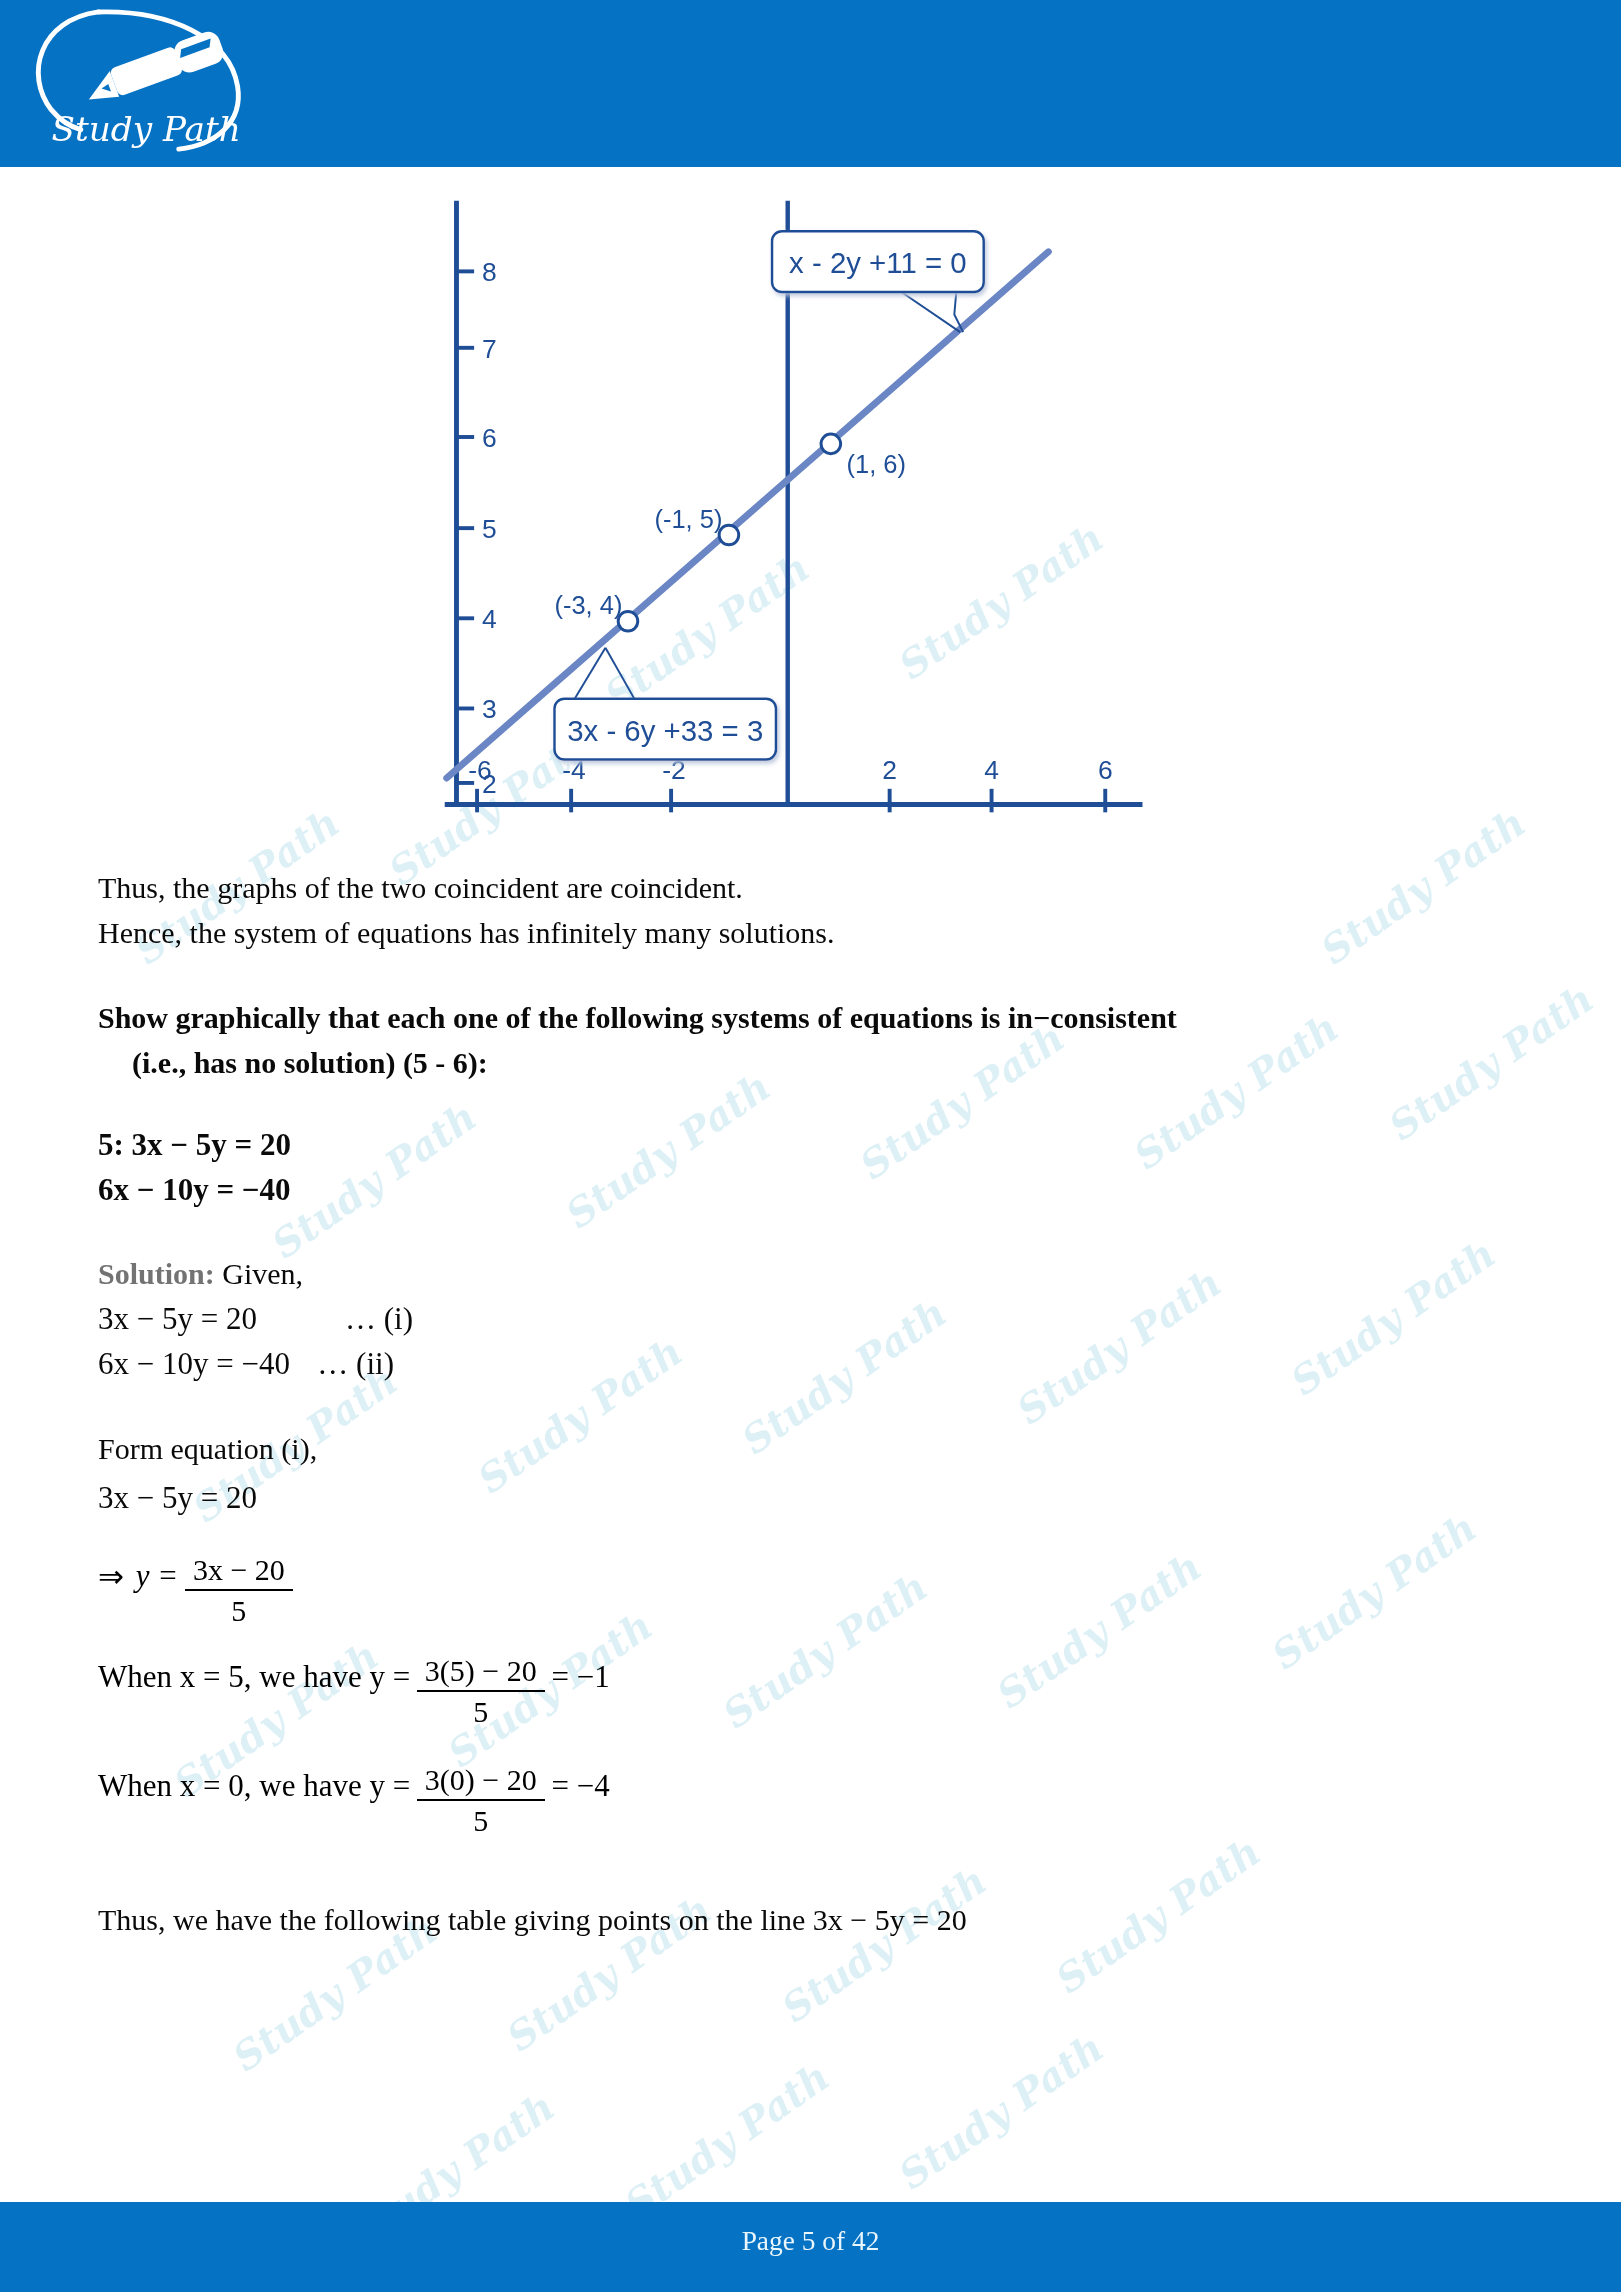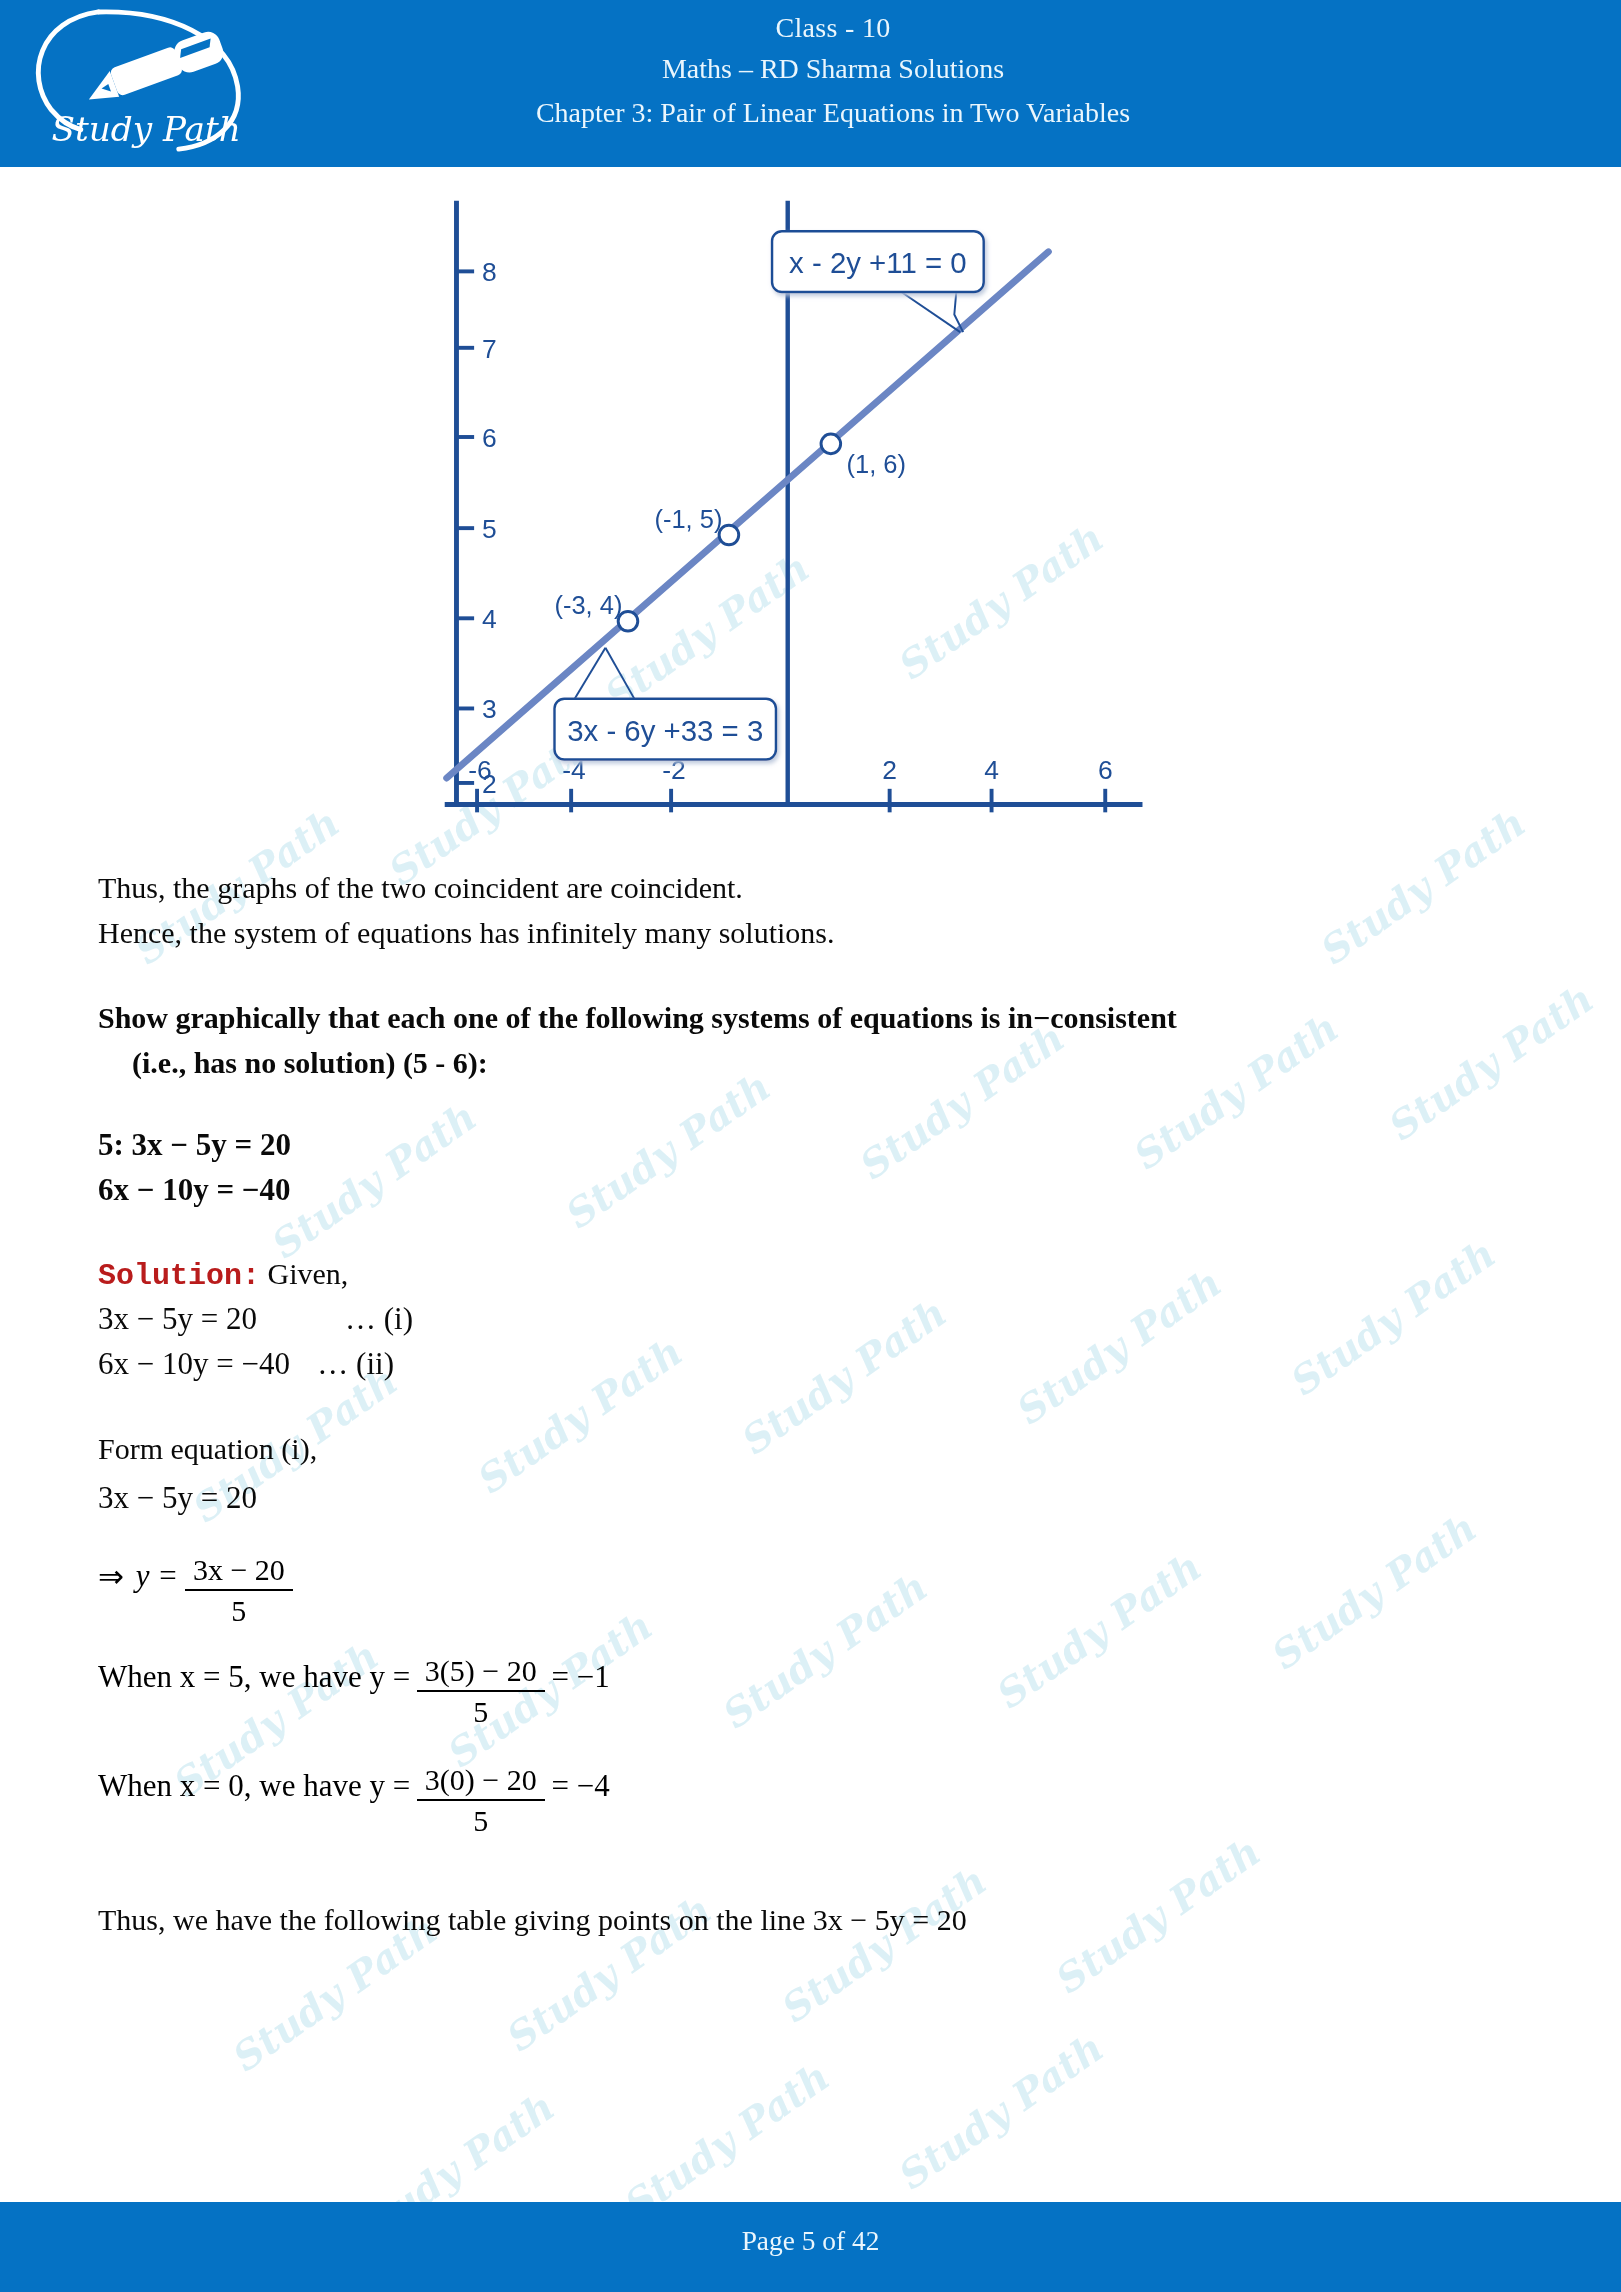--- a/index.html
+++ b/index.html
@@ -118,23 +118,22 @@
     font-size: 30px;
     line-height: 45px;
     color: #0a0a0a;
     white-space: nowrap;
   }
   .bold-q {
     font-weight: bold;
     font-size: 30px;
   }
   .sol-label {
-    color: #b91c1c;
+    color: #737373;
     font-weight: bold;
-    font-family: Liberation Mono, monospace;
   }
   .eqn {
     font-family: "Liberation Serif", serif;
     font-size: 31px;
   }
   .eqn-bold { font-weight: bold; font-size: 31px; }
 
   
   .frac {
     display: inline-block;
@@ -209,25 +208,20 @@
         <rect x="160" y="54" width="48" height="34" rx="12" fill="#ffffff"></rect>
         <path d="M168 62 L200 62 L196 70 L164 70 Z" fill="#0572c4"></path>
 
         <path d="M92 58 L62 78 L92 86 Z" fill="#ffffff"></path>
         <path d="M78 72 L86 70 L86 78 Z" fill="#0572c4"></path>
       </g>
 
       <text x="30" y="140" font-family="DejaVu Serif, serif" font-style="italic" font-size="35" fill="#ffffff">Study Path</text>
     </svg>
   </div>
-  <div class="header-titles">
-    <div class="line1">Class - 10</div>
-    <div class="line2">Maths – RD Sharma Solutions</div>
-    <div class="line3">Chapter 3: Pair of Linear Equations in Two Variables</div>
-  </div>
 </div>
 
 <div class="content">
 
   <div class="figure-wrap">
     <svg width="735" height="647" viewBox="0 0 750 660" xmlns="http://www.w3.org/2000/svg">
       <defs>
         <filter id="shadow" x="-20%" y="-20%" width="150%" height="160%">
           <feDropShadow dx="2" dy="3" stdDeviation="2" flood-color="#b8c4da" flood-opacity="0.9"></feDropShadow>
         </filter>

